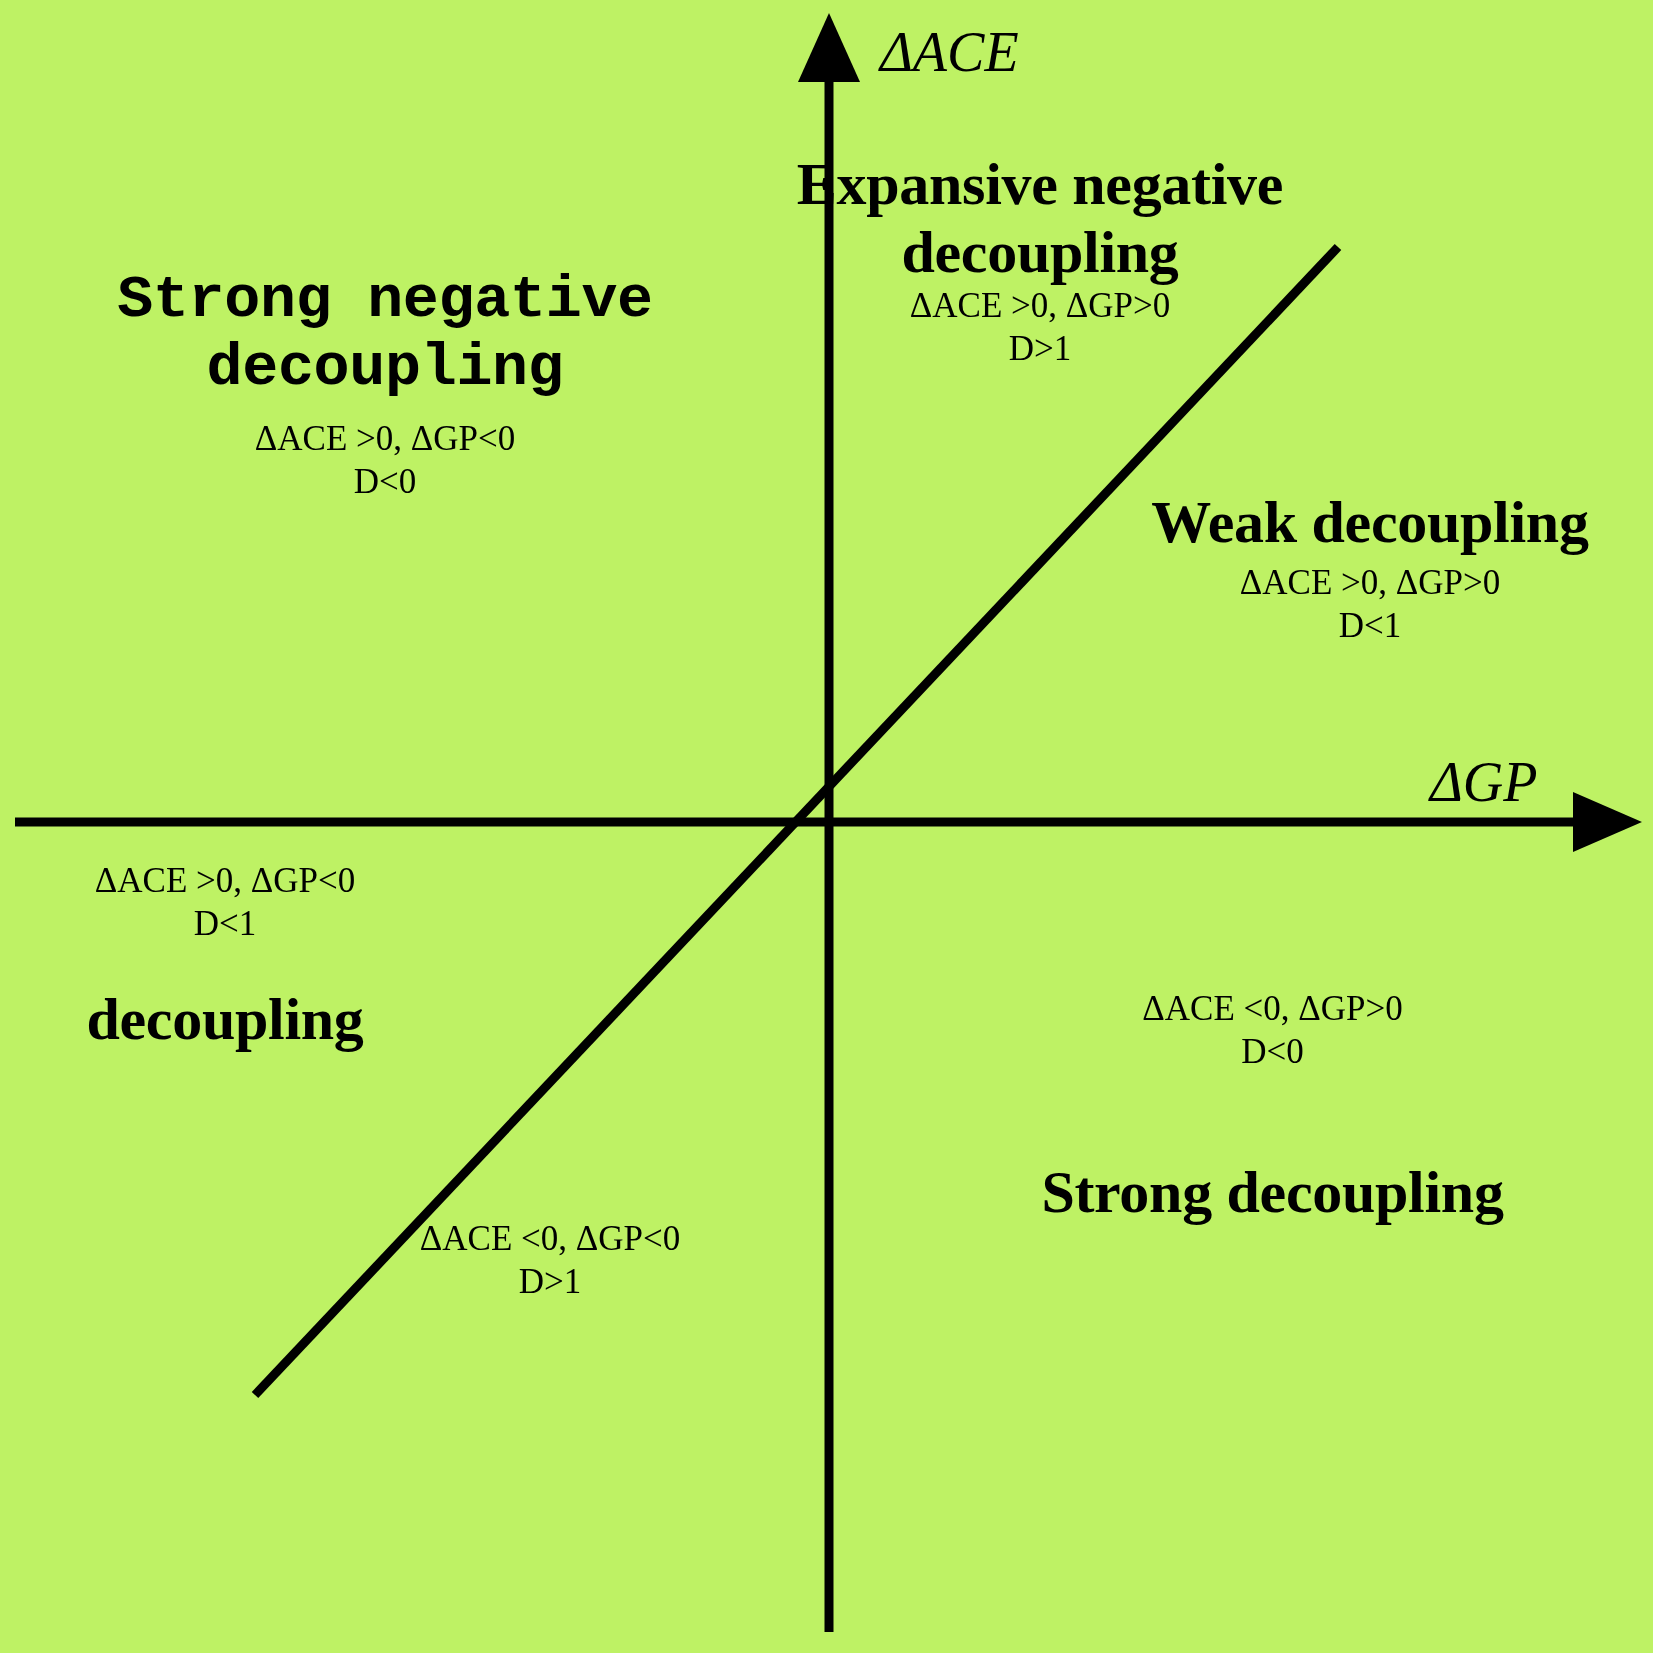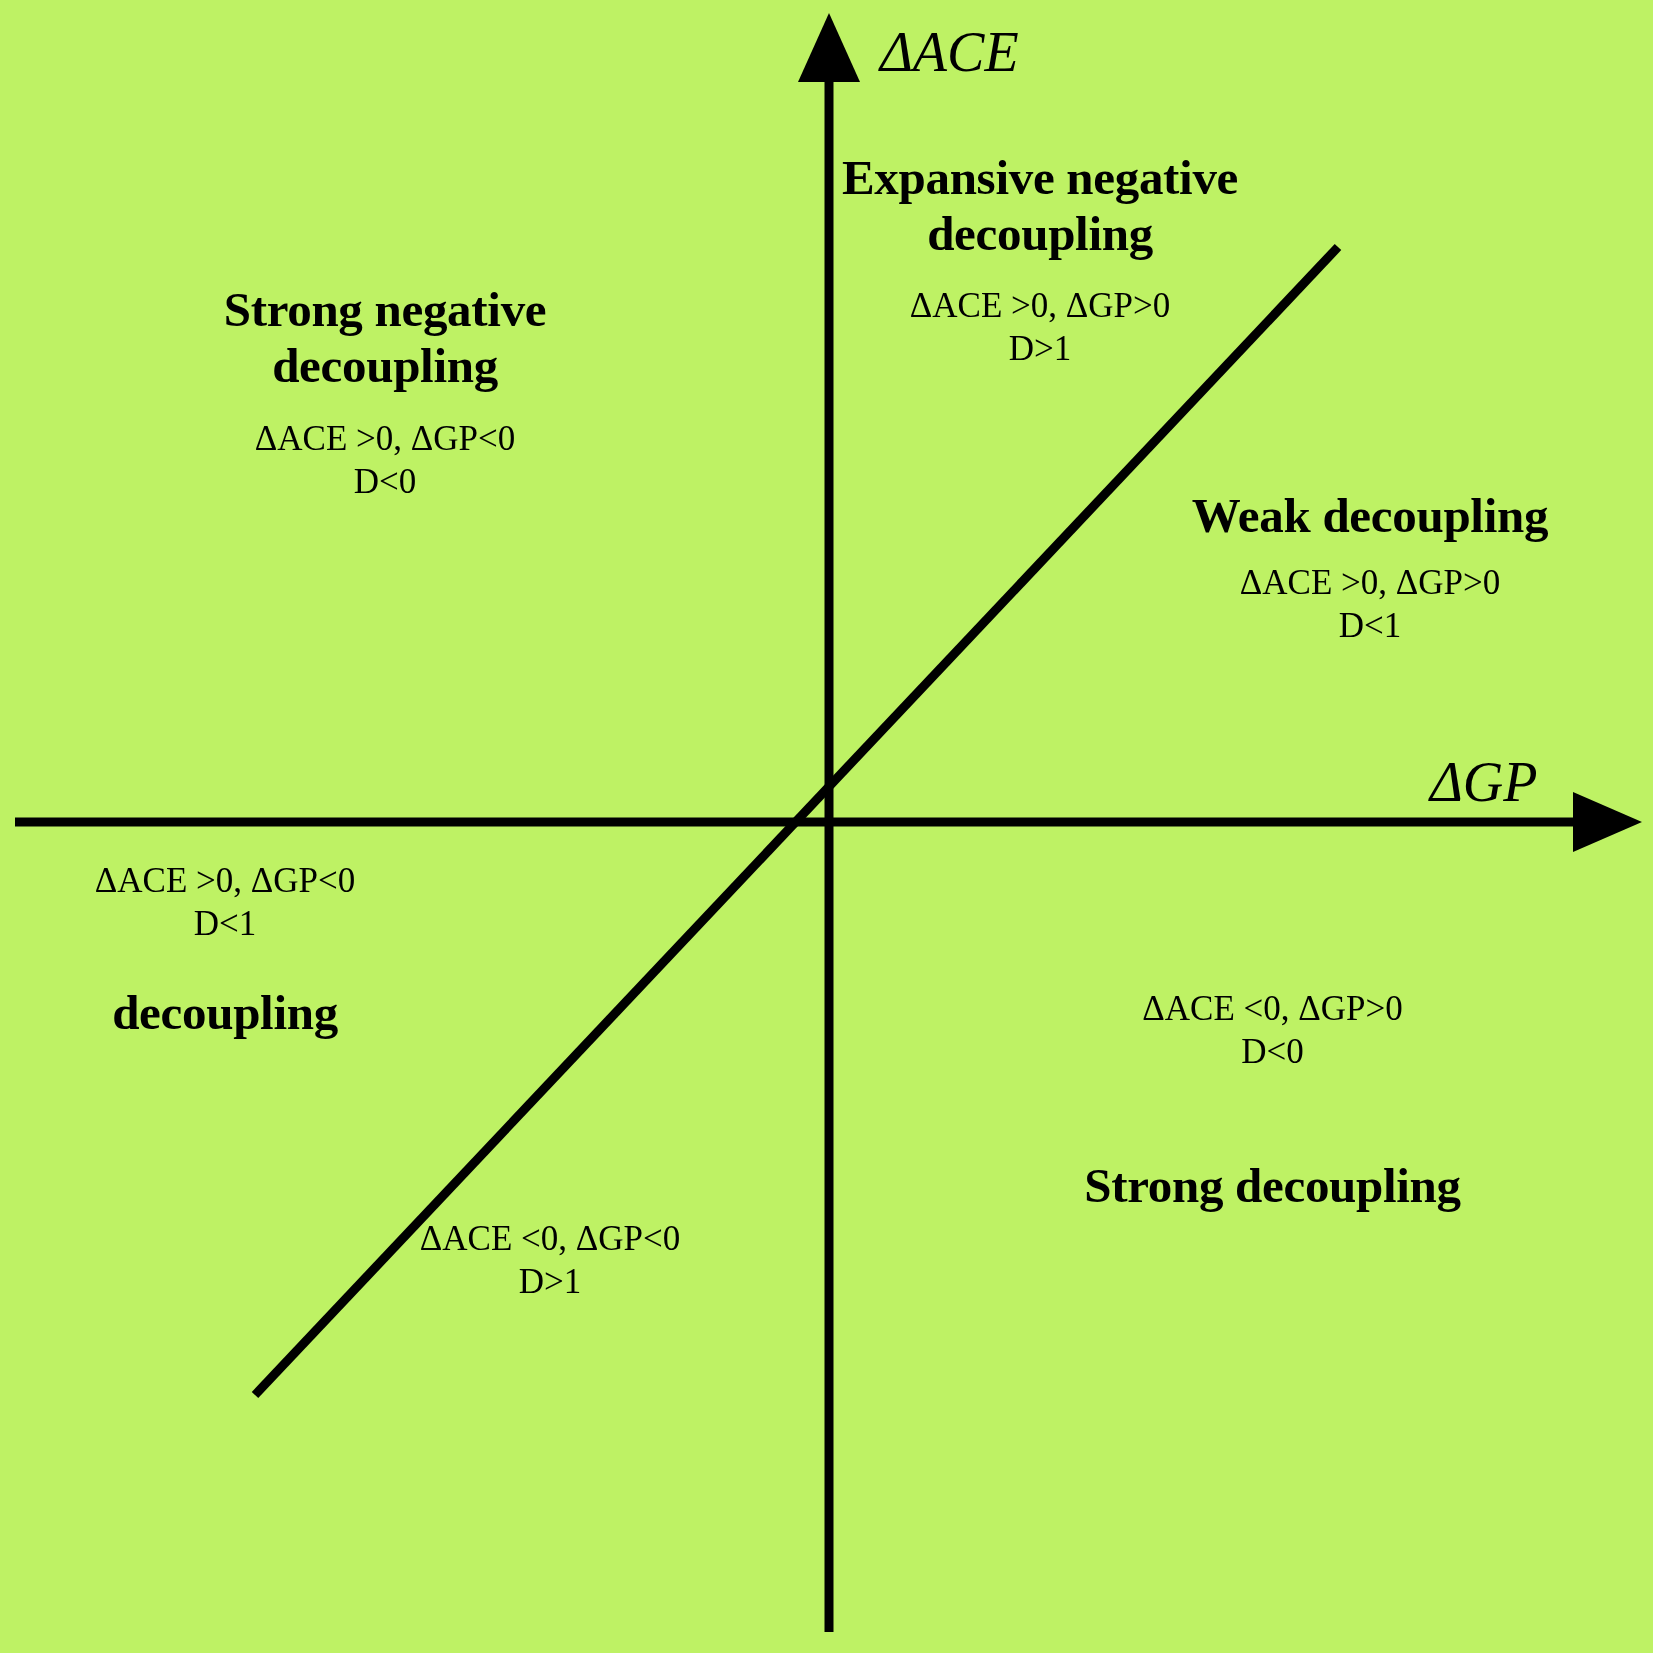--- a/index.html
+++ b/index.html
@@ -26,21 +26,21 @@
   }
   .block {
     position: absolute;
     text-align: center;
     line-height: 1.12;
     white-space: nowrap;
   }
   .heading {
     font-family: "Liberation Serif", serif;
     font-weight: bold;
-    font-size: 49px;
+    font-size: 60px;
     line-height: 1.14;
     letter-spacing: -0.3px;
   }
   .cond {
     font-family: Liberation Serif, serif;
     font-weight: normal;
     font-size: 35px;
     line-height: 1.22;
   }
   .axis-label {
@@ -48,21 +48,21 @@
     font-family: "Liberation Serif", serif;
     font-style: italic;
     font-weight: normal;
     font-size: 56px;
     white-space: nowrap;
   }
   
   #q-expneg-head { left: 760px;  top: 150px;  width: 560px; }
   #q-expneg-cond { left: 760px;  top: 285px;  width: 560px; }
 
-  #q-strongneg-head { left: 110px; top: 282px; width: 550px; }
+  #q-strongneg-head { left: 110px; top: 266px; width: 550px; font-family: Liberation Mono, monospace; }
   #q-strongneg-cond { left: 110px; top: 418px; width: 550px; }
 
   #q-weak-head { left: 1095px; top: 488px; width: 550px; }
   #q-weak-cond { left: 1095px; top: 562px; width: 550px; }
 
   #q-weakneg-cond { left: 5px;  top: 860px;  width: 440px; }
   #q-weakneg-head { left: 5px;  top: 985px;  width: 440px; }
 
   #q-strong-cond { left: 1000px; top: 988px; width: 545px; }
   #q-strong-head { left: 1000px; top: 1158px; width: 545px; }

